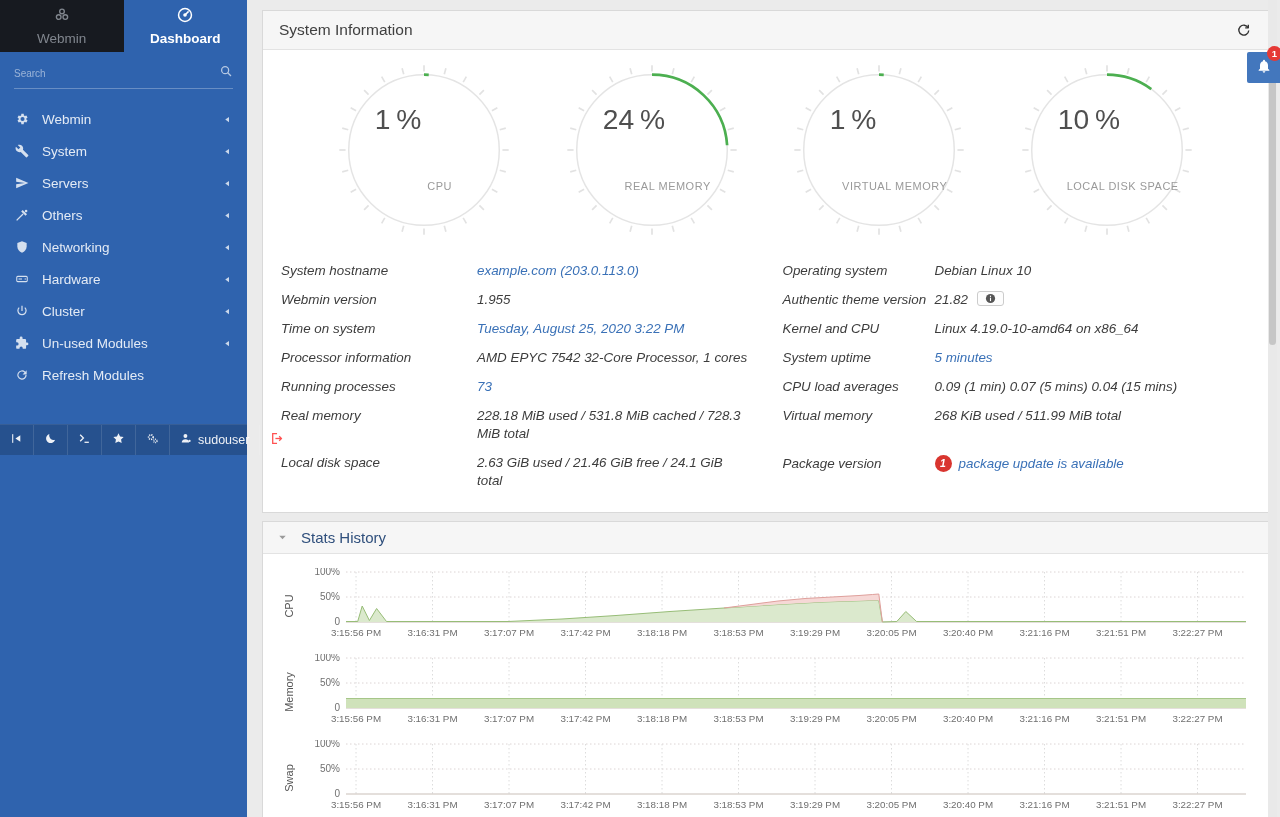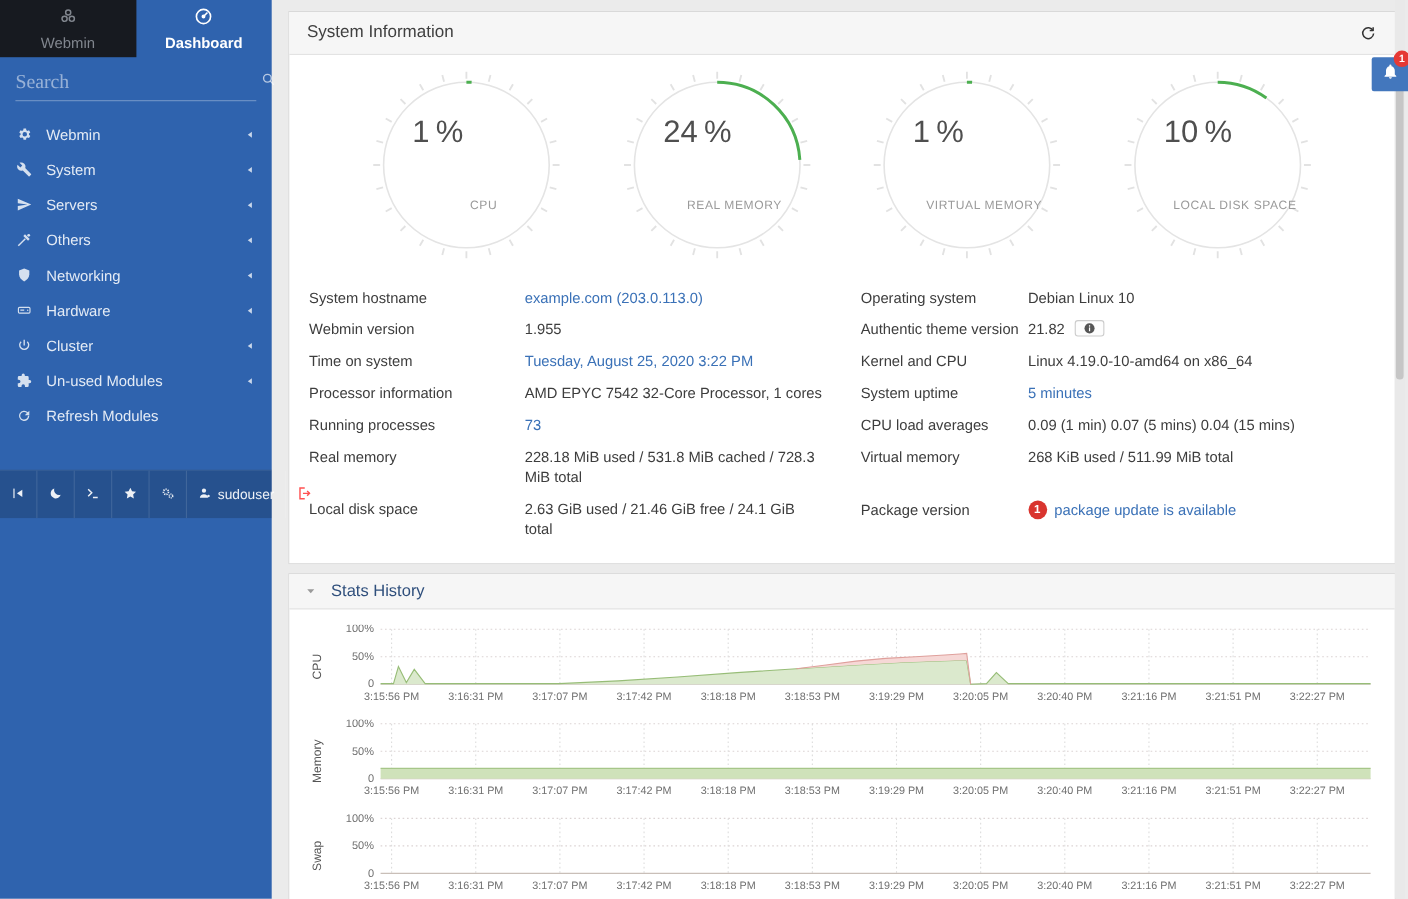--- a/index.html
+++ b/index.html
@@ -7,50 +7,50 @@
 
   
   .sidebar { position:absolute; left:0; top:0; width:247px; height:817px; background:#2f63ae; z-index:5; }
   .side-tabs { display:flex; height:52px; }
   .side-tab { flex:1; display:flex; flex-direction:column; align-items:center; justify-content:center; gap:3px; cursor:pointer; }
   .side-tab.inactive { background:#171a20; color:#81868e; }
   .side-tab.active { color:#ffffff; font-weight:bold; }
   .side-tab .tab-label { font-size:13.5px; }
   .side-tab svg { width:18px; height:18px; }
   .search-wrap { display:flex; align-items:center; margin:12px 14px 4px 14px; border-bottom:1px solid rgba(255,255,255,0.28); padding-bottom:6px; }
-  .search-wrap input { flex:1; background:transparent; border:none; outline:none; color:#000000; font-size:18px; font-family:Liberation Serif, serif; }
+  .search-wrap input { flex:1; background:transparent; border:none; outline:none; color:#000000; font-size:10px; font-family:Liberation Sans, sans-serif; }
   .search-wrap input::placeholder { color:rgba(255,255,255,0.5); }
   .search-wrap svg { width:14px; height:14px; color:rgba(255,255,255,0.65); }
   .menu { margin-top:14px; }
   .menu-item { display:flex; align-items:center; height:32px; padding:0 15px; color:#e4ebf5; font-size:13.5px; cursor:pointer; }
   .menu-item .mi-icon { width:15px; height:15px; margin-right:12px; color:rgba(255,255,255,0.8); display:flex; align-items:center; }
   .menu-item .mi-icon svg { width:14px; height:14px; }
   .menu-item .mi-label { flex:1; }
   .menu-item .mi-chev { color:rgba(255,255,255,0.75); }
   .menu-item .mi-chev svg { width:9px; height:9px; }
-  .side-footer { display:flex; align-items:stretch; height:44px; margin-top:33px; background:rgba(0,0,0,0.18); border-top:1px solid rgba(255,255,255,0.08); }
+  .side-footer { display:flex; align-items:stretch; height:31px; margin-top:33px; background:rgba(0,0,0,0.18); border-top:1px solid rgba(255,255,255,0.08); }
   .sf-btn { display:flex; align-items:center; justify-content:center; gap:5px; padding:0 10px; border-right:1px solid rgba(255,255,255,0.12); color:rgba(255,255,255,0.92); cursor:pointer; font-size:12.5px; white-space:nowrap; }
   .sf-btn:first-child { border-left:none; }
   .sf-btn svg { width:13px; height:13px; }
   .sf-btn.logout { color:#ff5252; }
 
   
   .main { position:absolute; left:247px; top:0; right:0; bottom:0; padding:10px 11px 0 15px; }
   .panel { background:#fff; border:1px solid #d9d9d9; margin-bottom:8px; }
   .panel-header { display:flex; align-items:center; background:#f6f6f6; border-bottom:1px solid #e3e3e3; padding:10px 16px; }
   .panel-title { font-size:15.5px; color:#404040; flex:1; }
   .refresh-btn { color:#333; cursor:pointer; display:flex; }
   .refresh-btn svg { width:17px; height:17px; }
 
   .gauges { display:flex; justify-content:space-evenly; padding:8px 26px 0 26px; }
   .gauge { width:184px; display:flex; justify-content:center; }
 
   .info-wrap { display:flex; gap:34px; padding:14px 18px 16px 18px; }
   .info-col { flex:1; }
-  .info-row { display:flex; padding:5.5px 0; font-size:13.4px; color:#3d3d3d; line-height:1.35; }
+  .info-row { display:flex; padding:5.5px 0; font-size:13.4px; color:#3d3d3d; line-height:1.35;font-style:italic; }
   .info-col.left  .info-label { width:196px; flex:none; }
   .info-col.right .info-label { width:152px; flex:none; }
   .info-value { flex:1; display:flex; align-items:flex-start; gap:7px; flex-wrap:wrap; }
   .info-value .val-text { }
   .link { color:#3a71b7; cursor:pointer; text-decoration:none; }
   .info-chip { display:inline-flex; align-items:center; justify-content:center; border:1px solid #ccc; border-radius:3px; background:#fdfdfd; padding:1px 7px; cursor:pointer; margin-left:2px; }
   .info-chip svg { width:11px; height:11px; }
   .red-badge { display:inline-flex; align-items:center; justify-content:center; width:17px; height:17px; border-radius:50%; background:#d9352f; color:#fff; font-size:10.5px; font-weight:bold; flex:none; }
   .info-col.right .info-row:last-child { margin-top:19px; }
 

